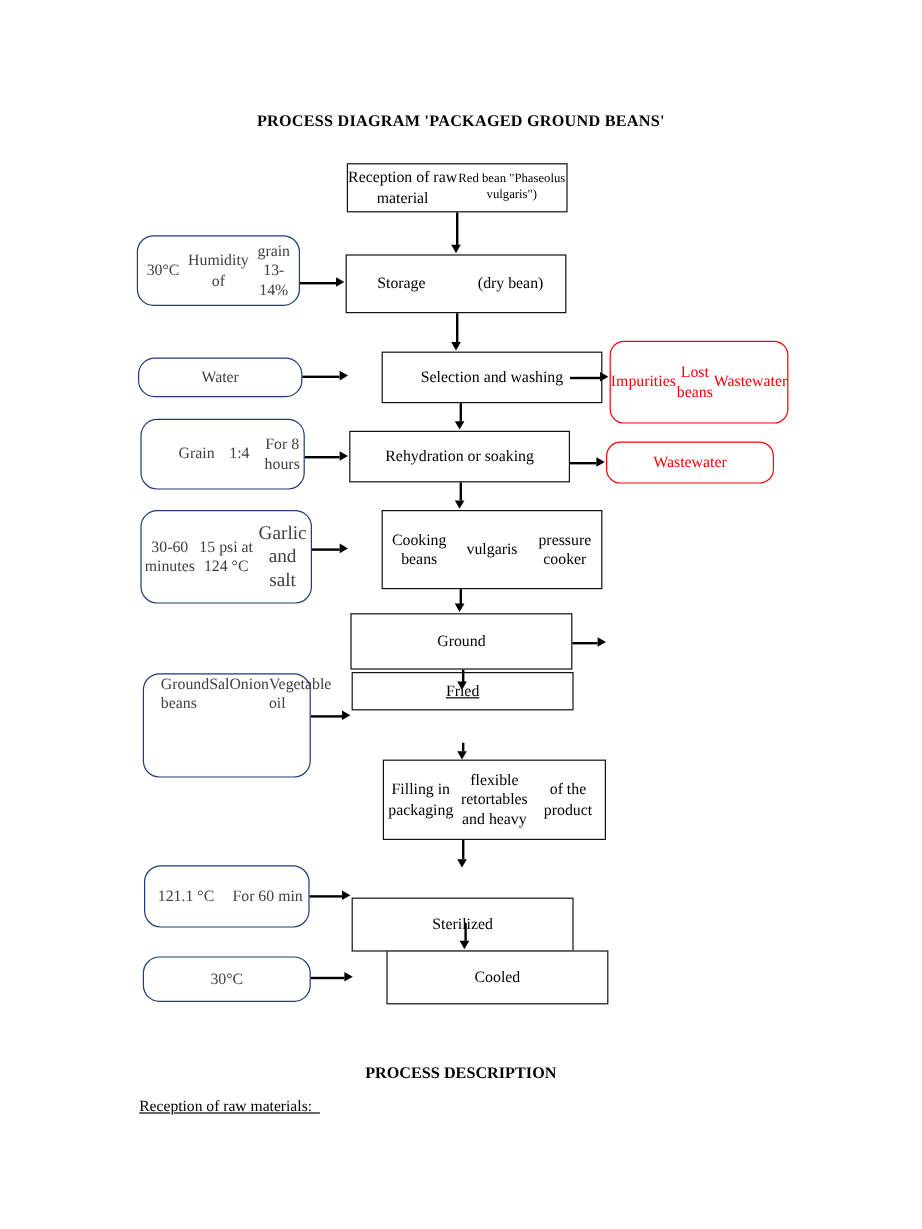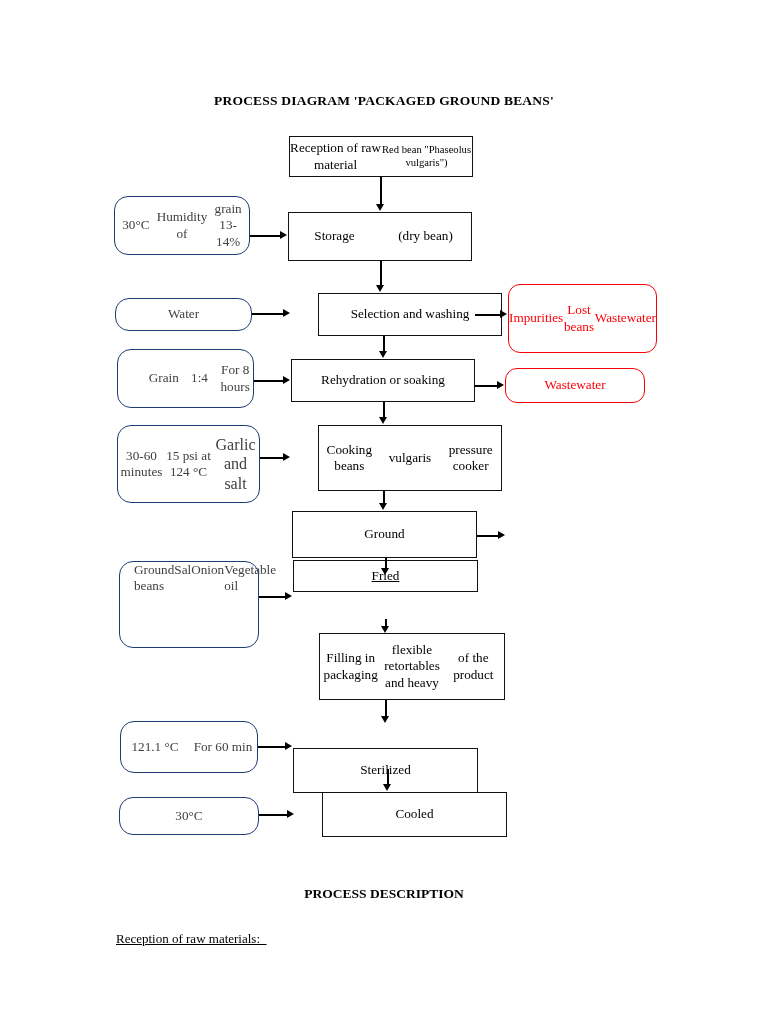--- a/index.html
+++ b/index.html
@@ -274,15 +274,15 @@
   <div class="arrowhead right" style="left:500px; top:310px;"></div>
 
   <div class="conn h" style="left:475px; top:385px; width:22px;"></div>
   <div class="arrowhead right" style="left:497px; top:381px;"></div>
 
   <div class="conn h" style="left:477px; top:535px; width:21px;"></div>
   <div class="arrowhead right" style="left:498px; top:531px;"></div>
 
   <div class="section-title" style="top:886px;">PROCESS DESCRIPTION</div>
 
-  <div class="footer-line" style="left:116px; top:914px;margin-top:17px;">Reception of raw materials:  </div>
+  <div class="footer-line" style="left:116px; top:914px;">Reception of raw materials:  </div>
 
 </div>
 
 </body></html>

